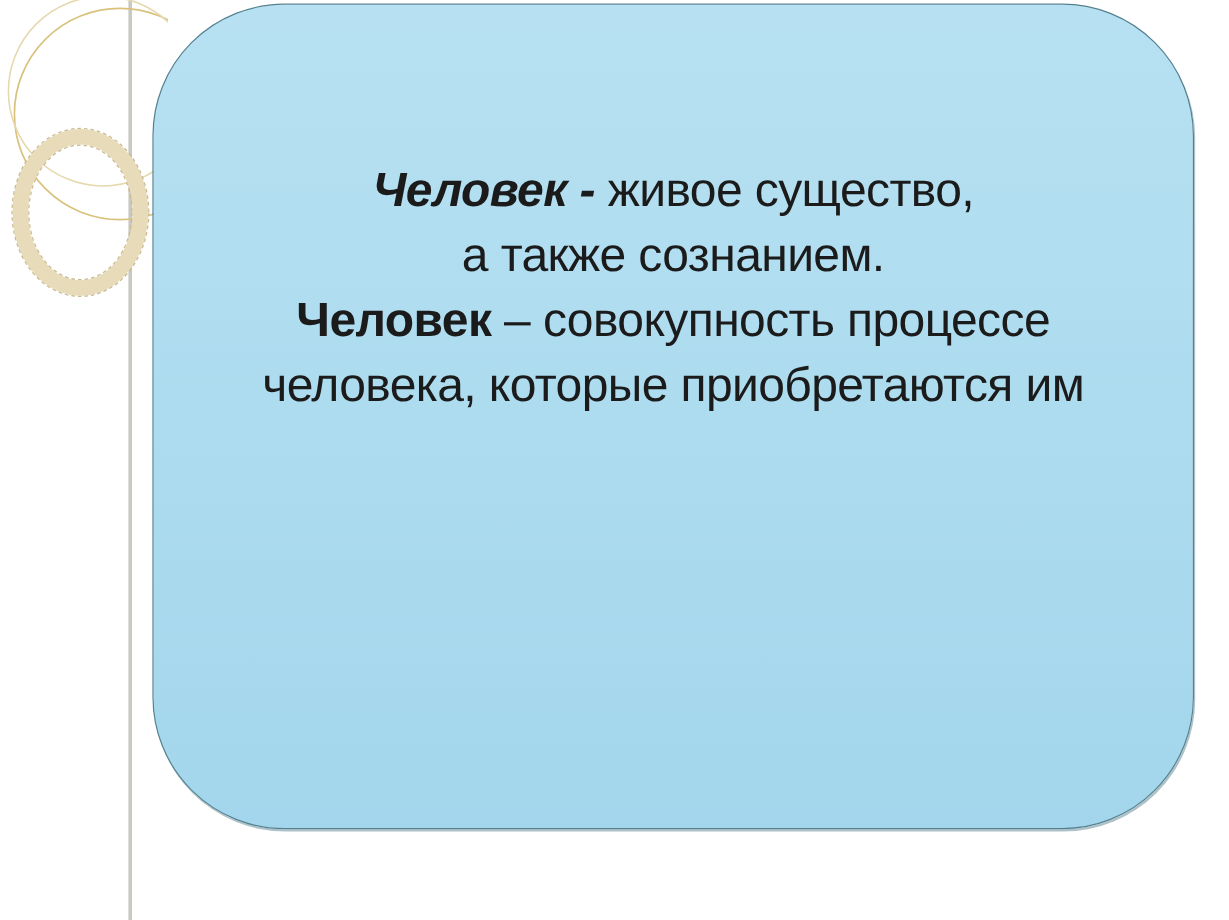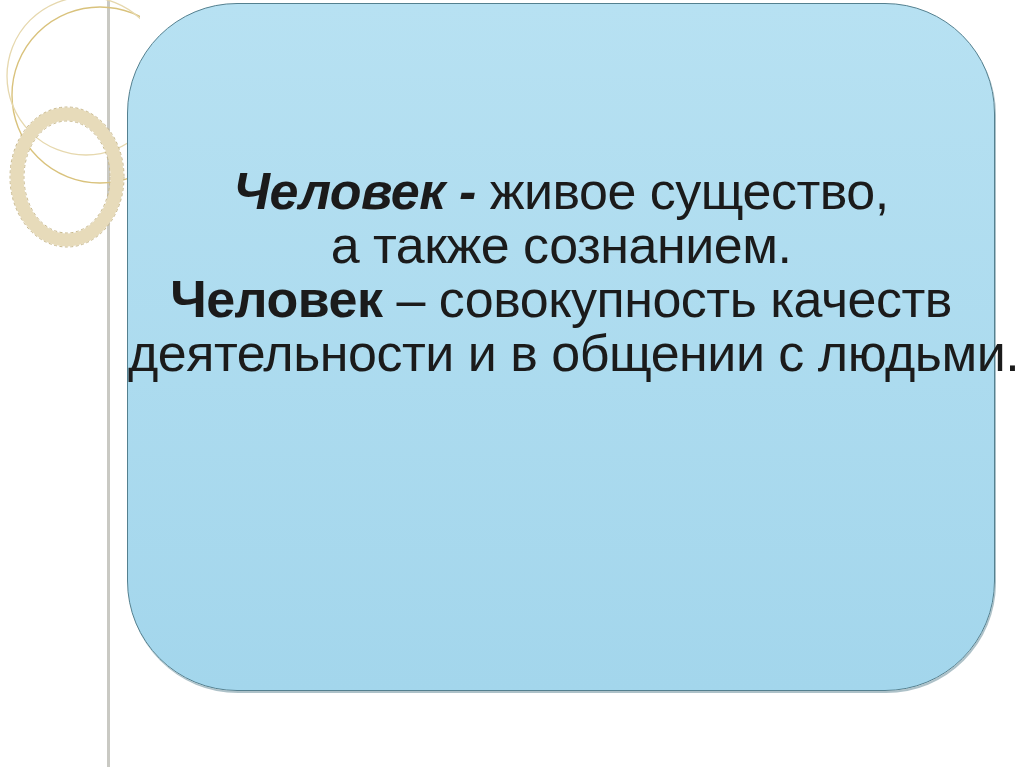--- a/index.html
+++ b/index.html
@@ -49,24 +49,23 @@
     border: 1px solid var(--card-border);
     box-shadow: 1px 2px 0 rgba(74, 118, 133, 0.45);
     z-index: 3;
   }
   .card-text {
     position: absolute;
     left: 0; right: 0;
     top: 128px;
     text-align: center;
     color: var(--text);
-    font-size: 52px;
+    font-size: 40px;
     line-height: 54px;
     letter-spacing: -0.5px;
-    margin-top: 32px;
   }
   .text-line { white-space: nowrap; }
   .seg-regular { font-weight: 400; font-style: normal; }
   .seg-bold { font-weight: 700; font-style: normal; }
   .seg-bold-italic { font-weight: 700; font-style: italic; }
 </style>
 </head>
 <body>
 
 <div class="slide">
@@ -83,18 +82,18 @@
       <ellipse cx="67" cy="177" rx="50" ry="63" fill="none" stroke="var(--ring-fill)" stroke-width="13"></ellipse>
       <ellipse cx="67" cy="177" rx="57" ry="70" fill="none" stroke="var(--ring-edge)" stroke-width="1" stroke-dasharray="3 2.5"></ellipse>
       <ellipse cx="67" cy="177" rx="43" ry="56" fill="none" stroke="var(--ring-edge)" stroke-width="1" stroke-dasharray="3 2.5"></ellipse>
     </g>
   </svg>
 
   <div class="card">
     <div class="card-text" id="lines-container">
         <div class="text-line"><span class="seg-bold-italic">Человек -</span><span class="seg-regular"> живое существо,</span></div>
         <div class="text-line"><span class="seg-regular">а также сознанием.</span></div>
-        <div class="text-line"><span class="seg-bold">Человек</span><span class="seg-regular"> – совокупность качеств</span></div>
-        <div class="text-line"><span class="seg-regular">деятельности и в общении с людьми.</span></div>
+        <div class="text-line"><span class="seg-bold">Человек</span><span class="seg-regular"> – совокупность процессе</span></div>
+        <div class="text-line"><span class="seg-regular">человека, которые приобретаются им</span></div>
       </div>
   </div>
 
 </div>
 
 </body></html>

